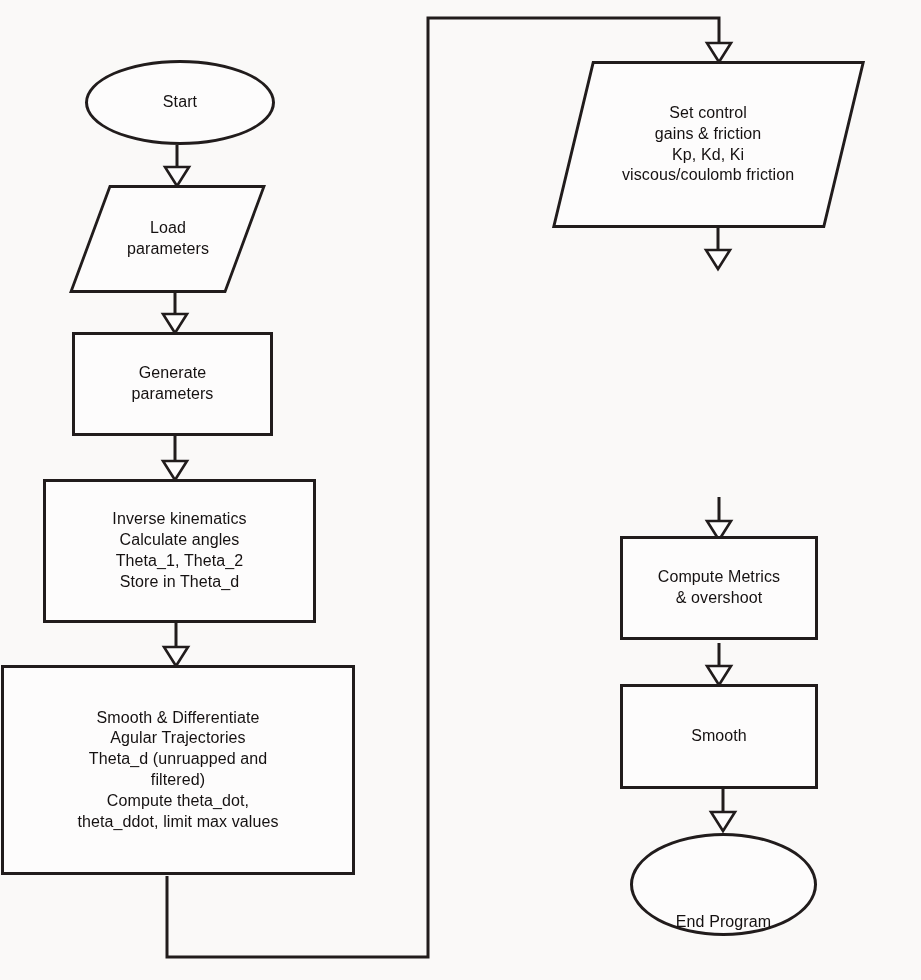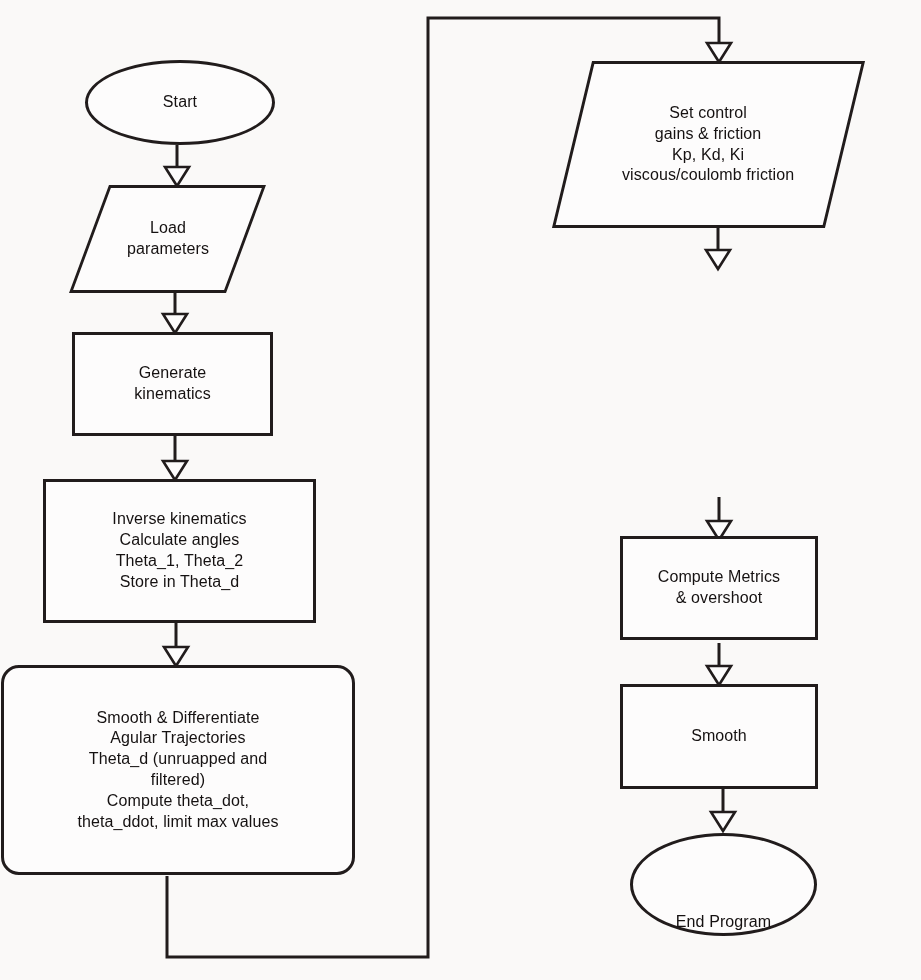--- a/index.html
+++ b/index.html
@@ -48,21 +48,21 @@
   .para-load  { transform: skewX(-20.3deg); }
   .para-load  .label { transform: skewX(20.3deg); }
   .para-gains { transform: skewX(-13.5deg); }
   .para-gains .label { transform: skewX(13.5deg); }
 
   
   .n-start    { left: 85px;  top: 60px;  width: 190px; height: 85px; }
   .n-load     { left: 89px;  top: 185px; width: 157px; height: 108px; }
   .n-generate { left: 72px;  top: 332px; width: 201px; height: 104px; }
   .n-inverse  { left: 43px;  top: 479px; width: 273px; height: 144px; }
-  .n-smooth   { left: 1px;   top: 665px; width: 354px; height: 210px; border-radius: 18px; }
+  .n-smooth   { left: 1px;   top: 665px; width: 354px; height: 210px; }
   .n-gains    { left: 572px; top: 61px;  width: 273px; height: 167px; }
   .n-lyapunov { left: 520px; top: 268px; width: 398px; height: 229px; }
   .n-metrics  { left: 620px; top: 536px; width: 198px; height: 104px; text-align: center; }
   .n-plots    { left: 620px; top: 684px; width: 198px; height: 105px; }
   .n-end      { left: 630px; top: 833px; width: 187px; height: 103px; align-items: flex-end; }
 </style>
 </head>
 <body>
 
 <div class="stage">
@@ -101,21 +101,21 @@
     <span class="label">Start</span>
   </div>
 
   <div class="node para-load n-load">
     <span class="label">Load
 parameters</span>
   </div>
 
   <div class="node n-generate">
     <span class="label">Generate
-kinematics</span>
+parameters</span>
   </div>
 
   <div class="node n-inverse">
     <span class="label">Inverse kinematics
 Calculate angles
 Theta_1, Theta_2
 Store in Theta_d</span>
   </div>
 
   <div class="node n-smooth">

